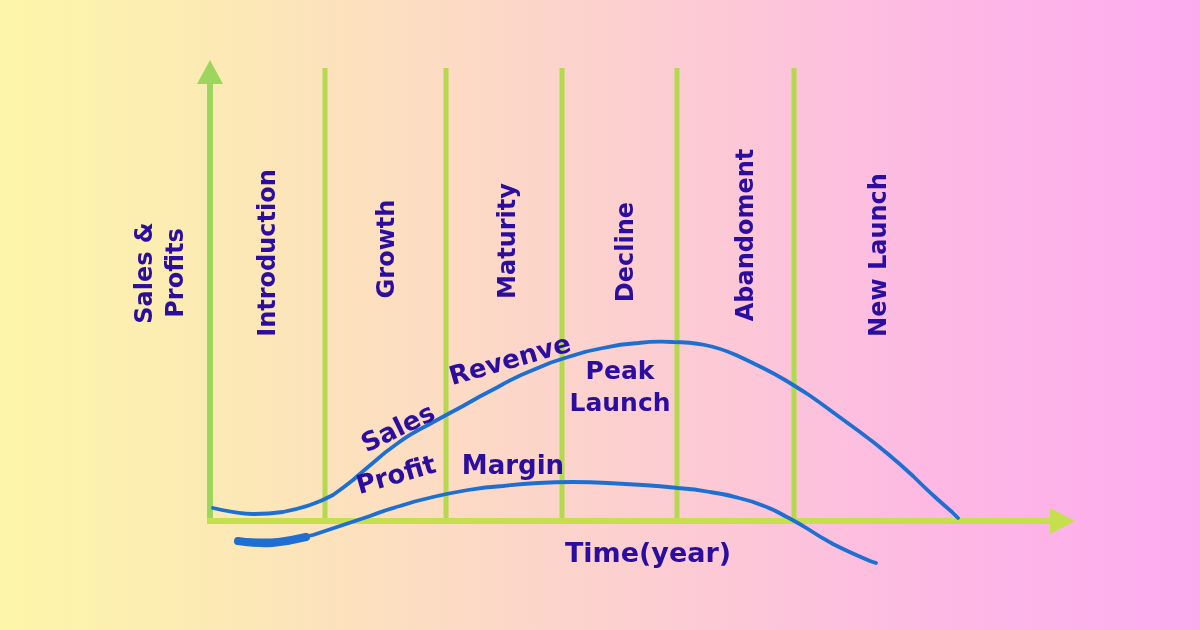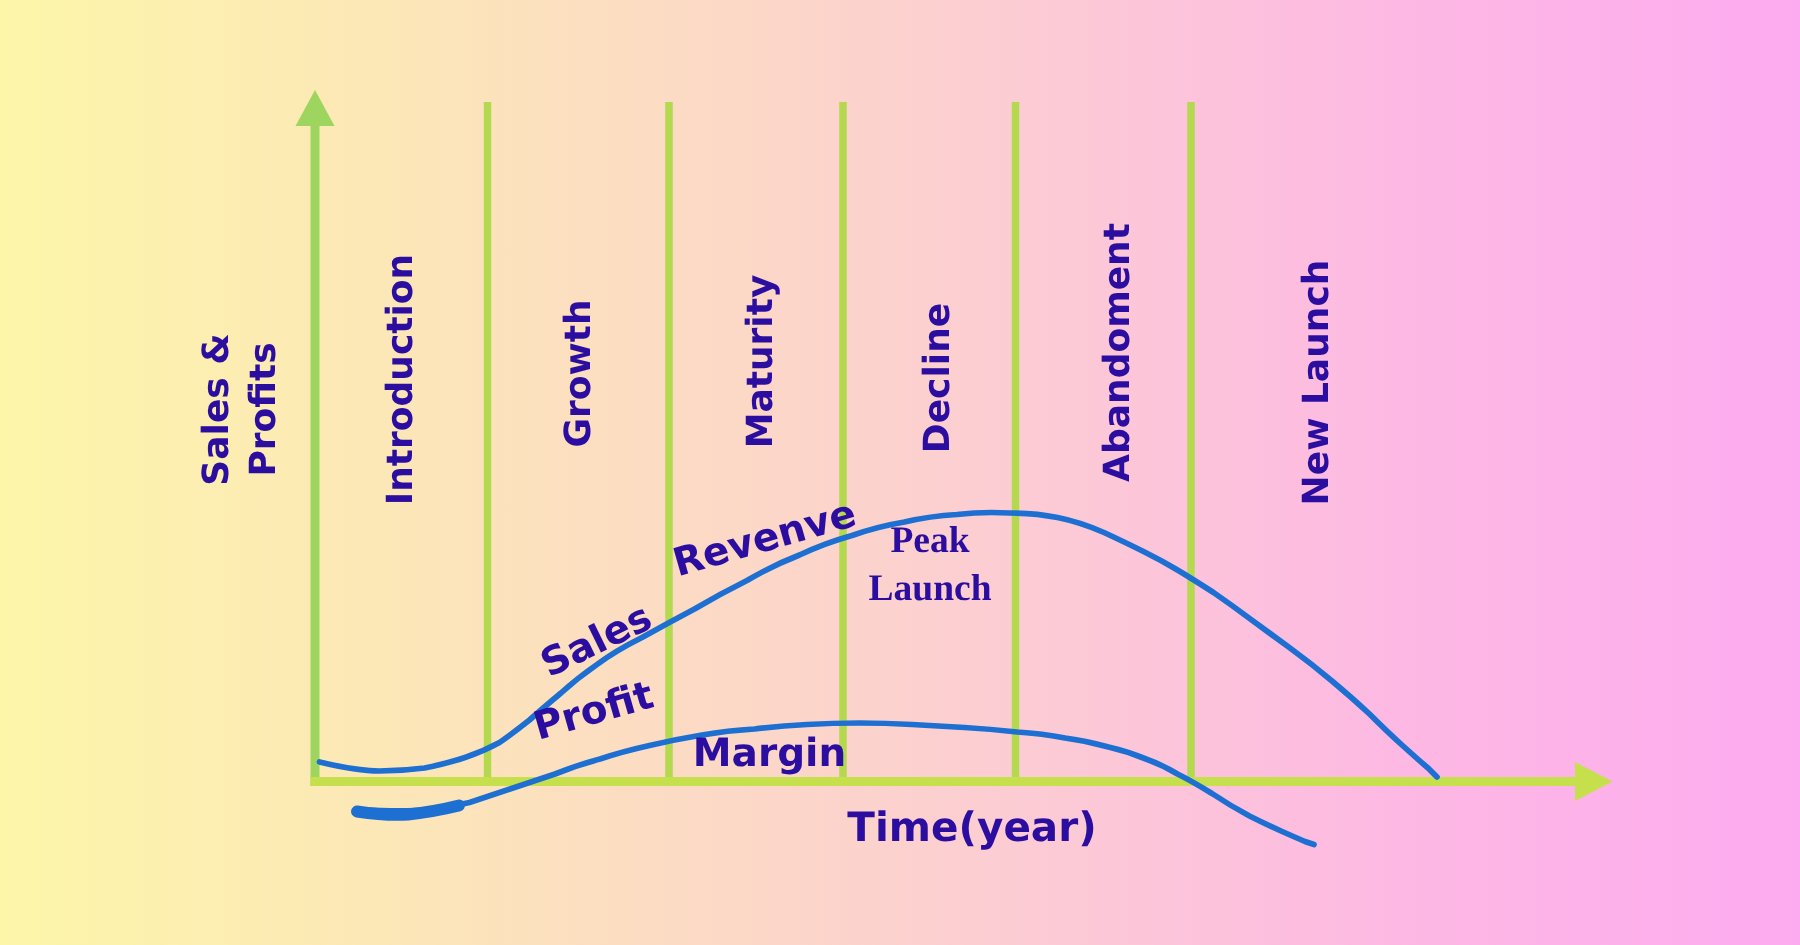--- a/index.html
+++ b/index.html
@@ -53,22 +53,22 @@
   <div class="lbl stage-lbl" style="left:267px; top:253px;">Introduction</div>
   <div class="lbl stage-lbl" style="left:386px; top:249px;">Growth</div>
   <div class="lbl stage-lbl" style="left:507px; top:241px;">Maturity</div>
   <div class="lbl stage-lbl" style="left:625px; top:252px;">Decline</div>
   <div class="lbl stage-lbl" style="left:745px; top:235px;">Abandoment</div>
   <div class="lbl stage-lbl" style="left:878px; top:255px;">New Launch</div>
 
   <div class="lbl ann" style="left:510px; top:360px; transform:translate(-50%,-50%) rotate(-16deg);">Revenve</div>
   <div class="lbl ann" style="left:398px; top:428px; transform:translate(-50%,-50%) rotate(-26deg);">Sales</div>
   <div class="lbl ann" style="left:396px; top:475px; transform:translate(-50%,-50%) rotate(-16deg);">Profit</div>
-  <div class="lbl ann" style="left:513px; top:466px;margin-top:37px;">Margin</div>
+  <div class="lbl ann" style="left:513px; top:466px;">Margin</div>
 
-  <div class="lbl two-line" style="left:620px; top:377px; font-size:25px; line-height:32px;font-family:Liberation Serif, serif;">
+  <div class="lbl two-line" style="left:620px; top:387px; font-size:25px; line-height:32px;">
     <div>Peak</div>
     <div>Launch</div>
   </div>
 
   <div class="lbl" style="left:648px; top:553px; font-size:27px;">Time(year)</div>
 
 </div>
 
 </body></html>

